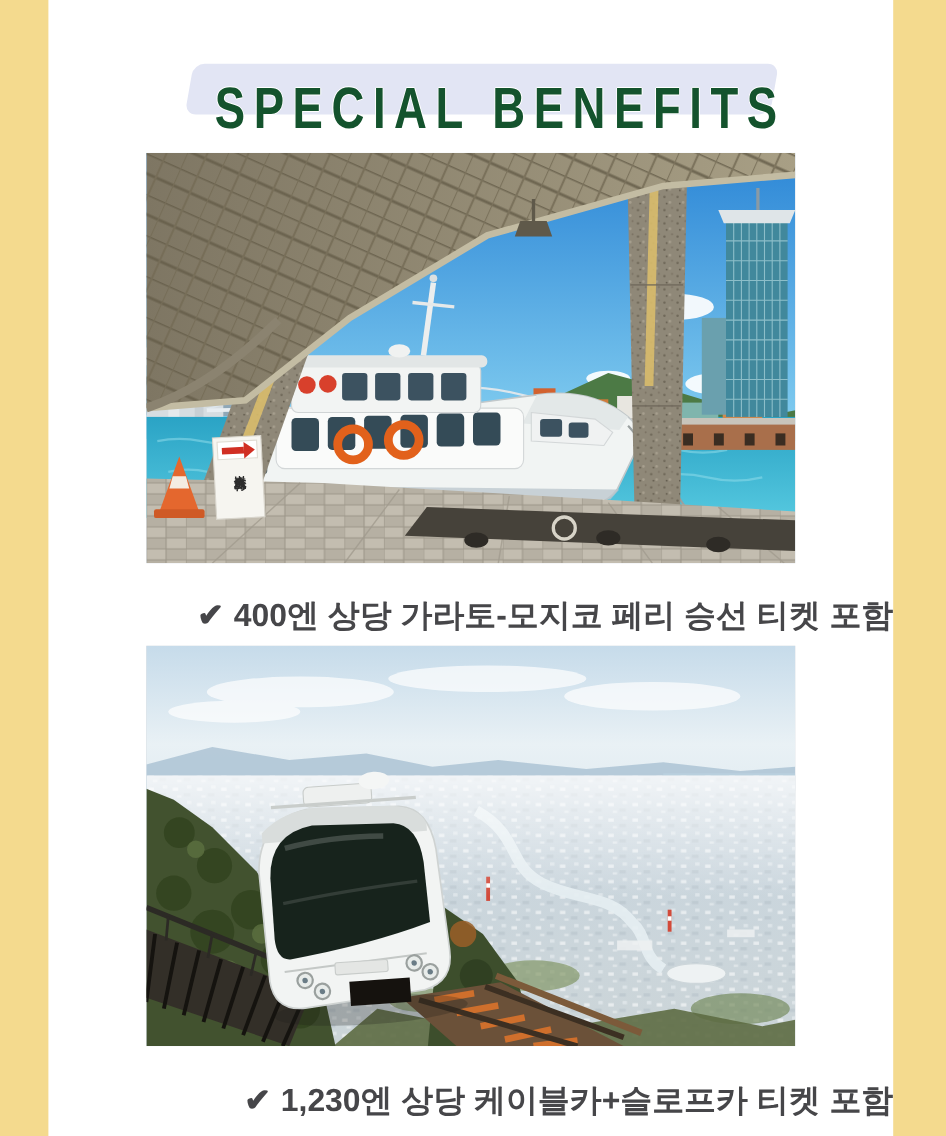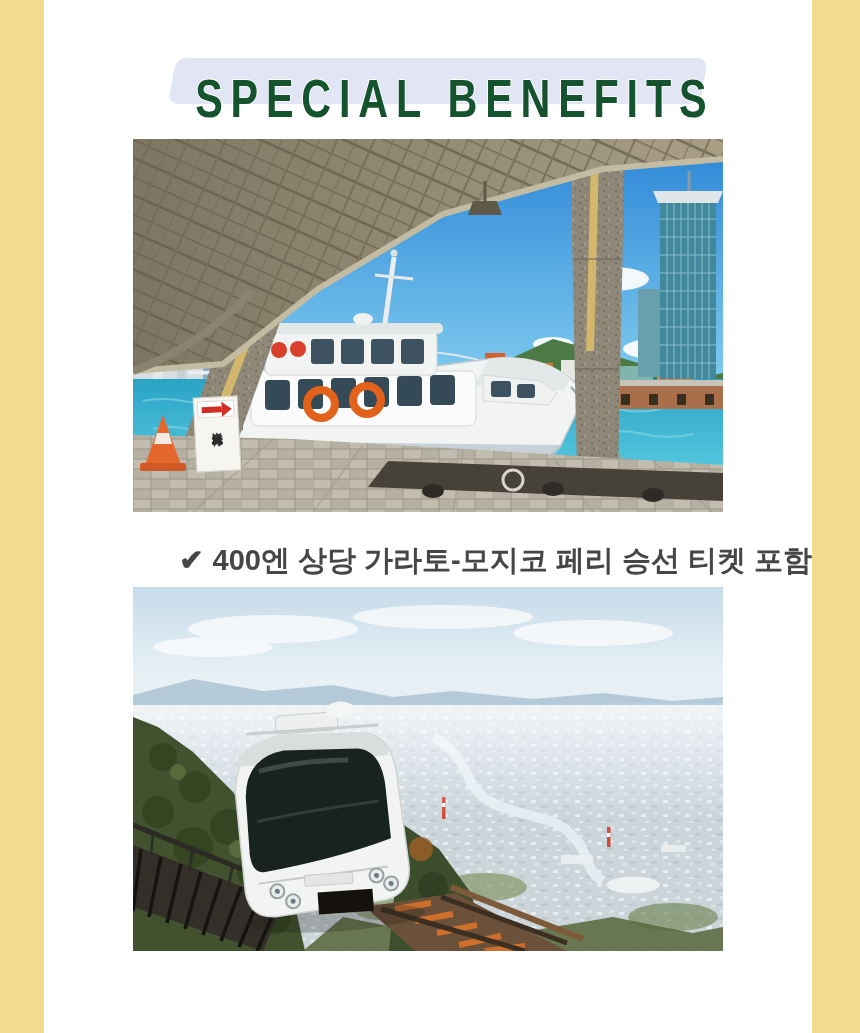--- a/index.html
+++ b/index.html
@@ -387,13 +387,16 @@
         <g fill="#6a7c86">
           <circle cx="140" cy="301" r="2.5"></circle>
             <circle cx="155" cy="312" r="2.5"></circle>
           <circle cx="240" cy="292" r="2.5"></circle>
             <circle cx="254" cy="301" r="2.5"></circle>
         </g>
       </g>
     </svg>
   </figure>
 
+  <p class="caption" id="caption2">
+    <span class="check">✔</span><span>1,230엔 상당 케이블카+슬로프카 티켓 포함</span>
+  </p>
 </div>
 
 </body></html>

